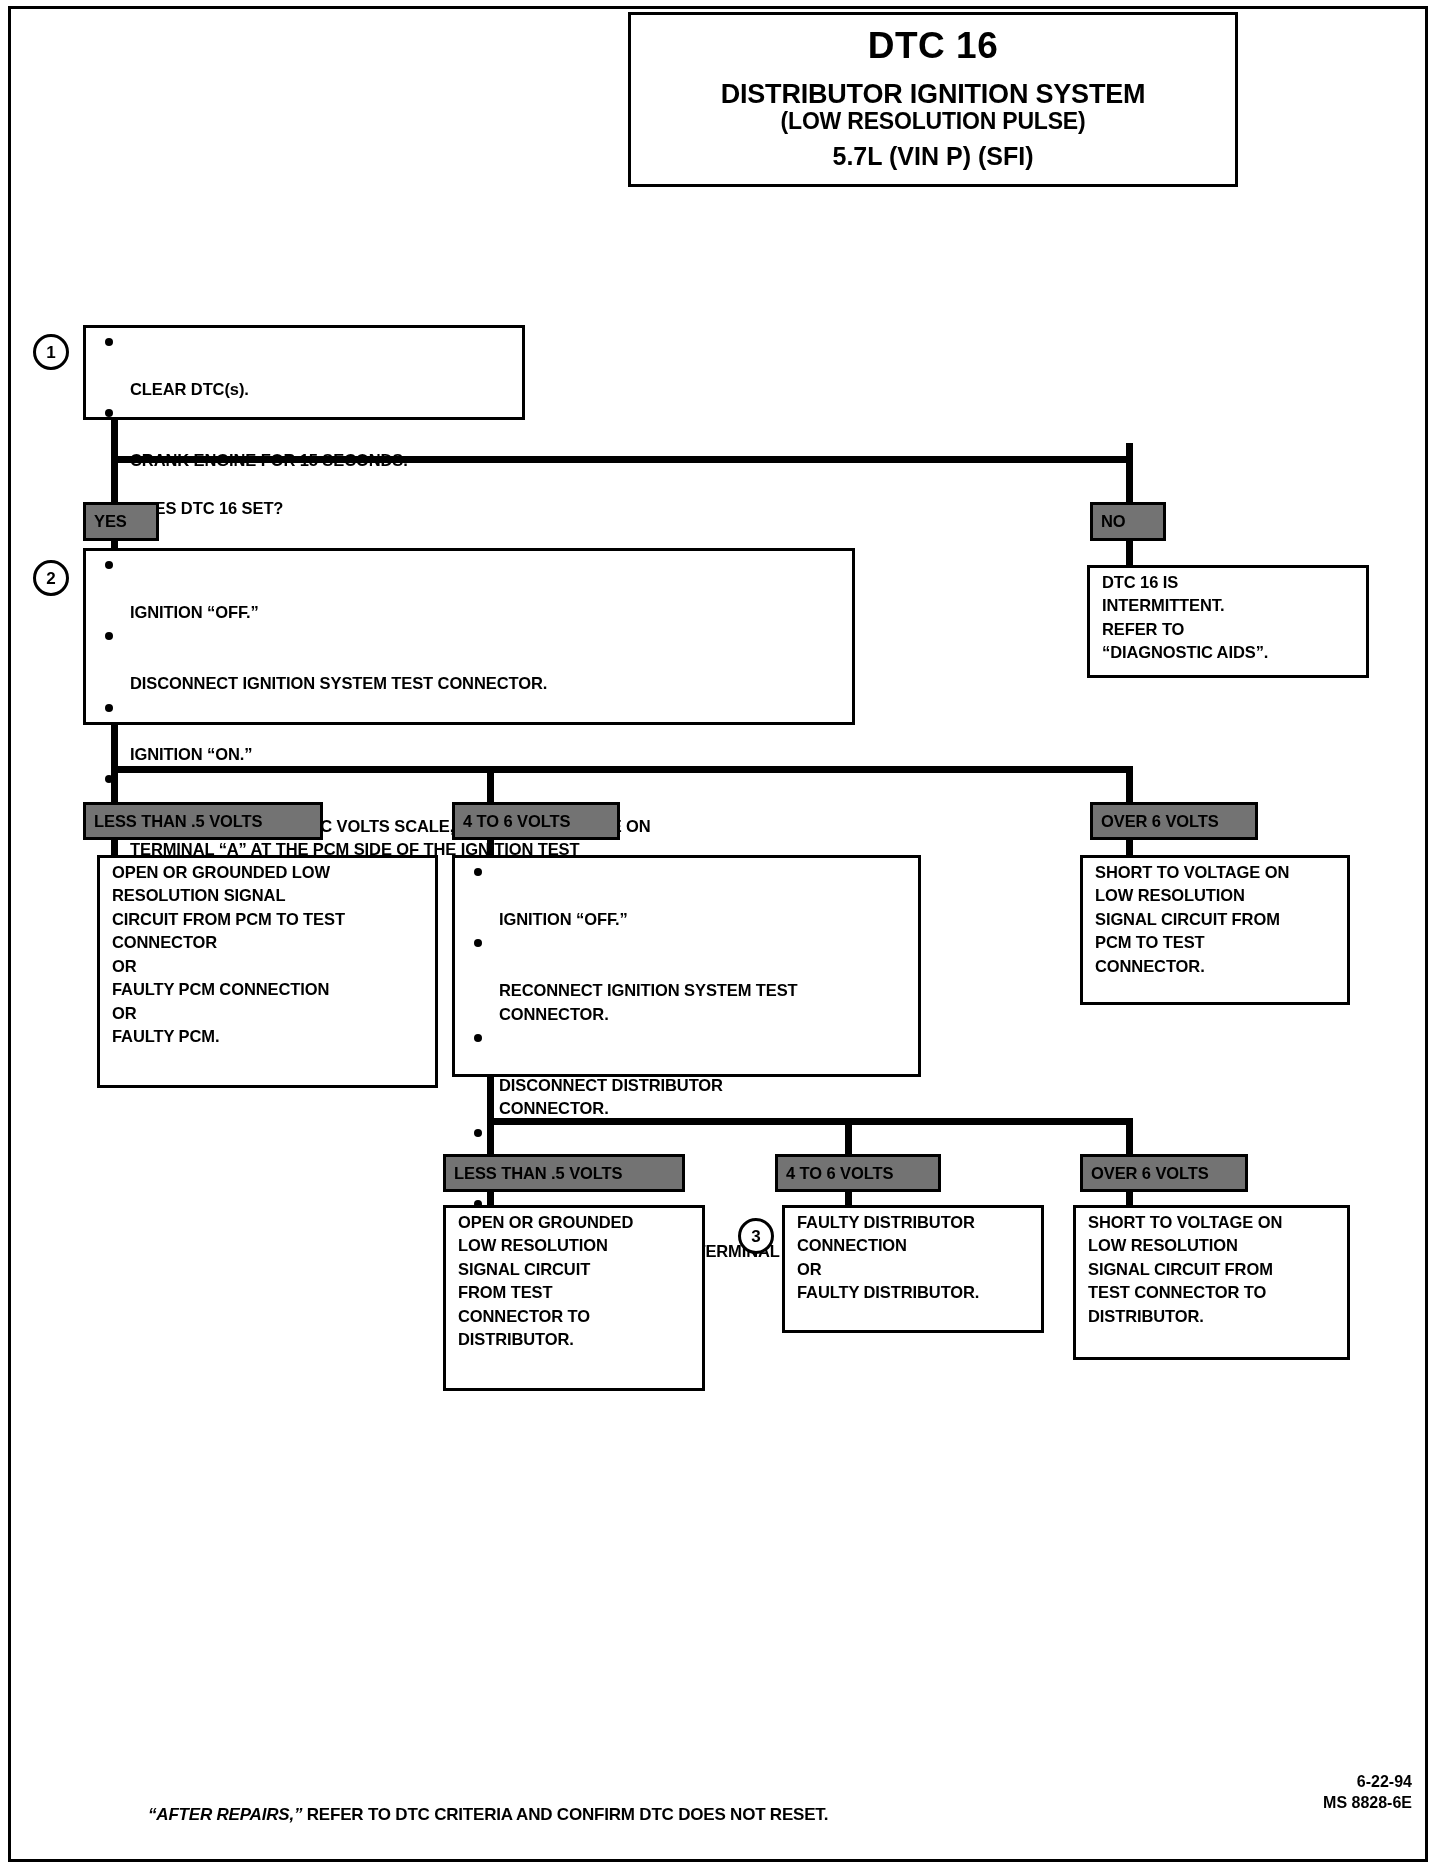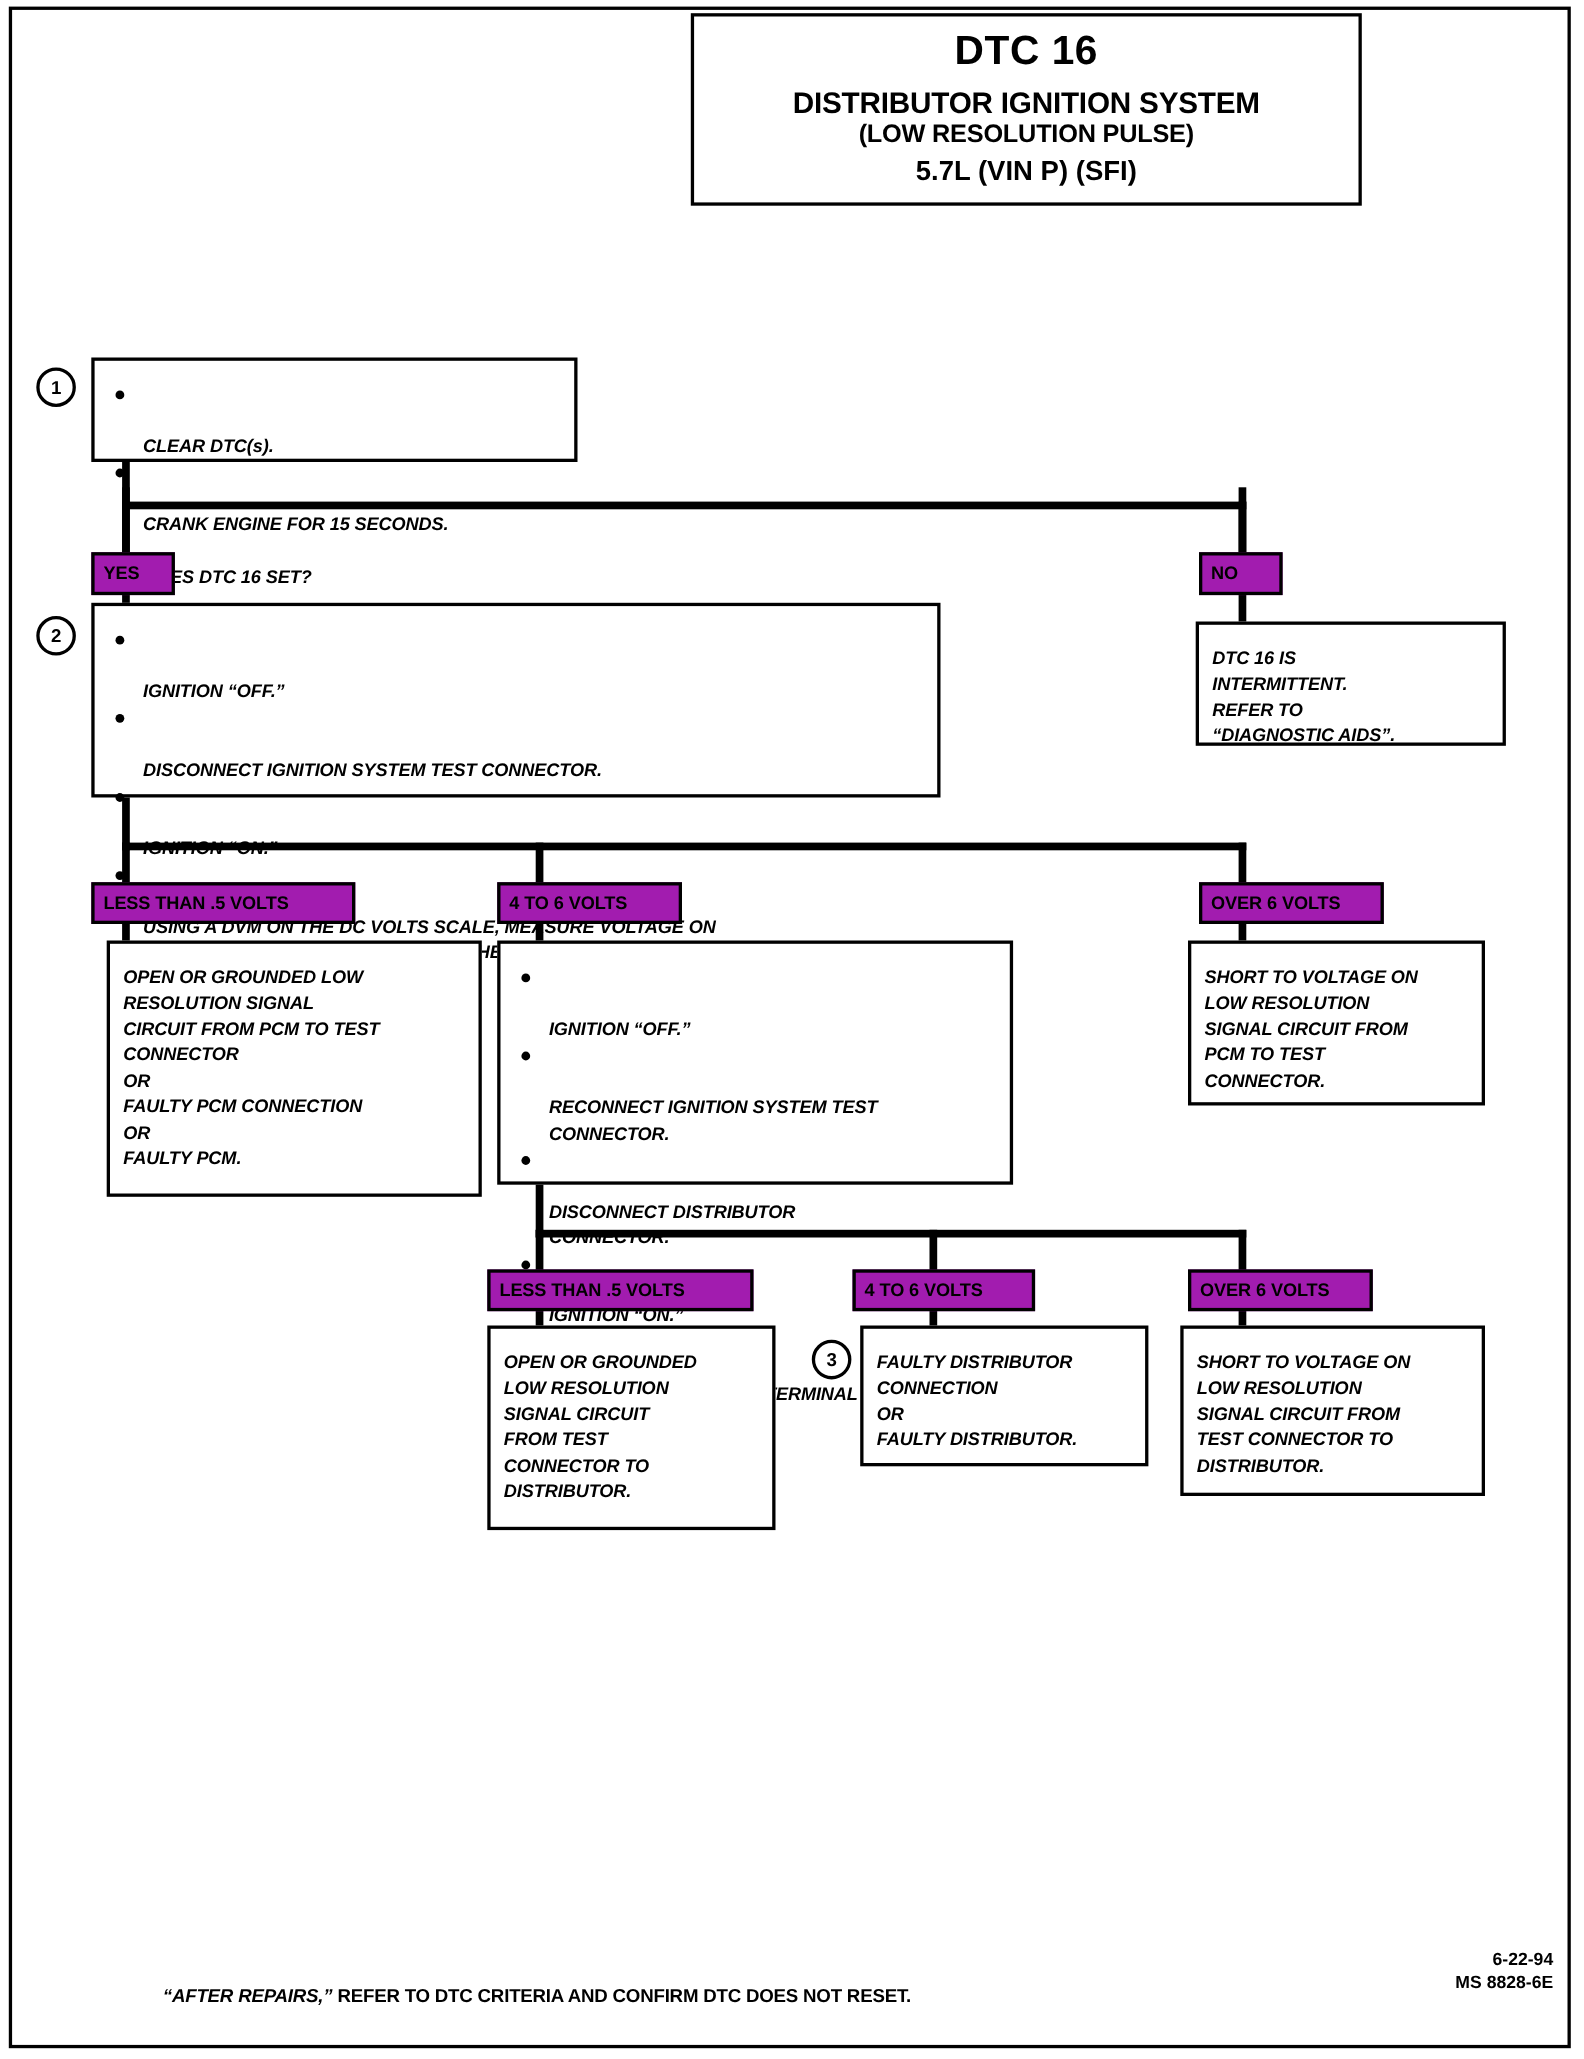--- a/index.html
+++ b/index.html
@@ -70,22 +70,21 @@
 
   
   .box {
     position: absolute;
     border: 3px solid #000;
     box-sizing: border-box;
     background: #fff;
     z-index: 3;
   }
   .box-inner {
-    padding: 20px 10px 8px 12px;
-    font-style: italic;
+    padding: 3px 10px 8px 12px;
   }
   .txt {
     font-size: 16.5px;
     font-weight: bold;
     line-height: 1.42;
     letter-spacing: -0.1px;
     white-space: pre-line;
   }
 
   
@@ -123,21 +122,21 @@
     font-weight: bold;
     line-height: 1.42;
     letter-spacing: -0.1px;
   }
 
   
   .pill {
     position: absolute;
     border: 3px solid #000;
     box-sizing: border-box;
-    background: #a21caf;
+    background: #737373;
     display: flex;
     align-items: center;
     padding-left: 8px;
     z-index: 4;
   }
   .pill span {
     font-size: 16.5px;
     font-weight: bold;
     letter-spacing: -0.1px;
     white-space: nowrap;

